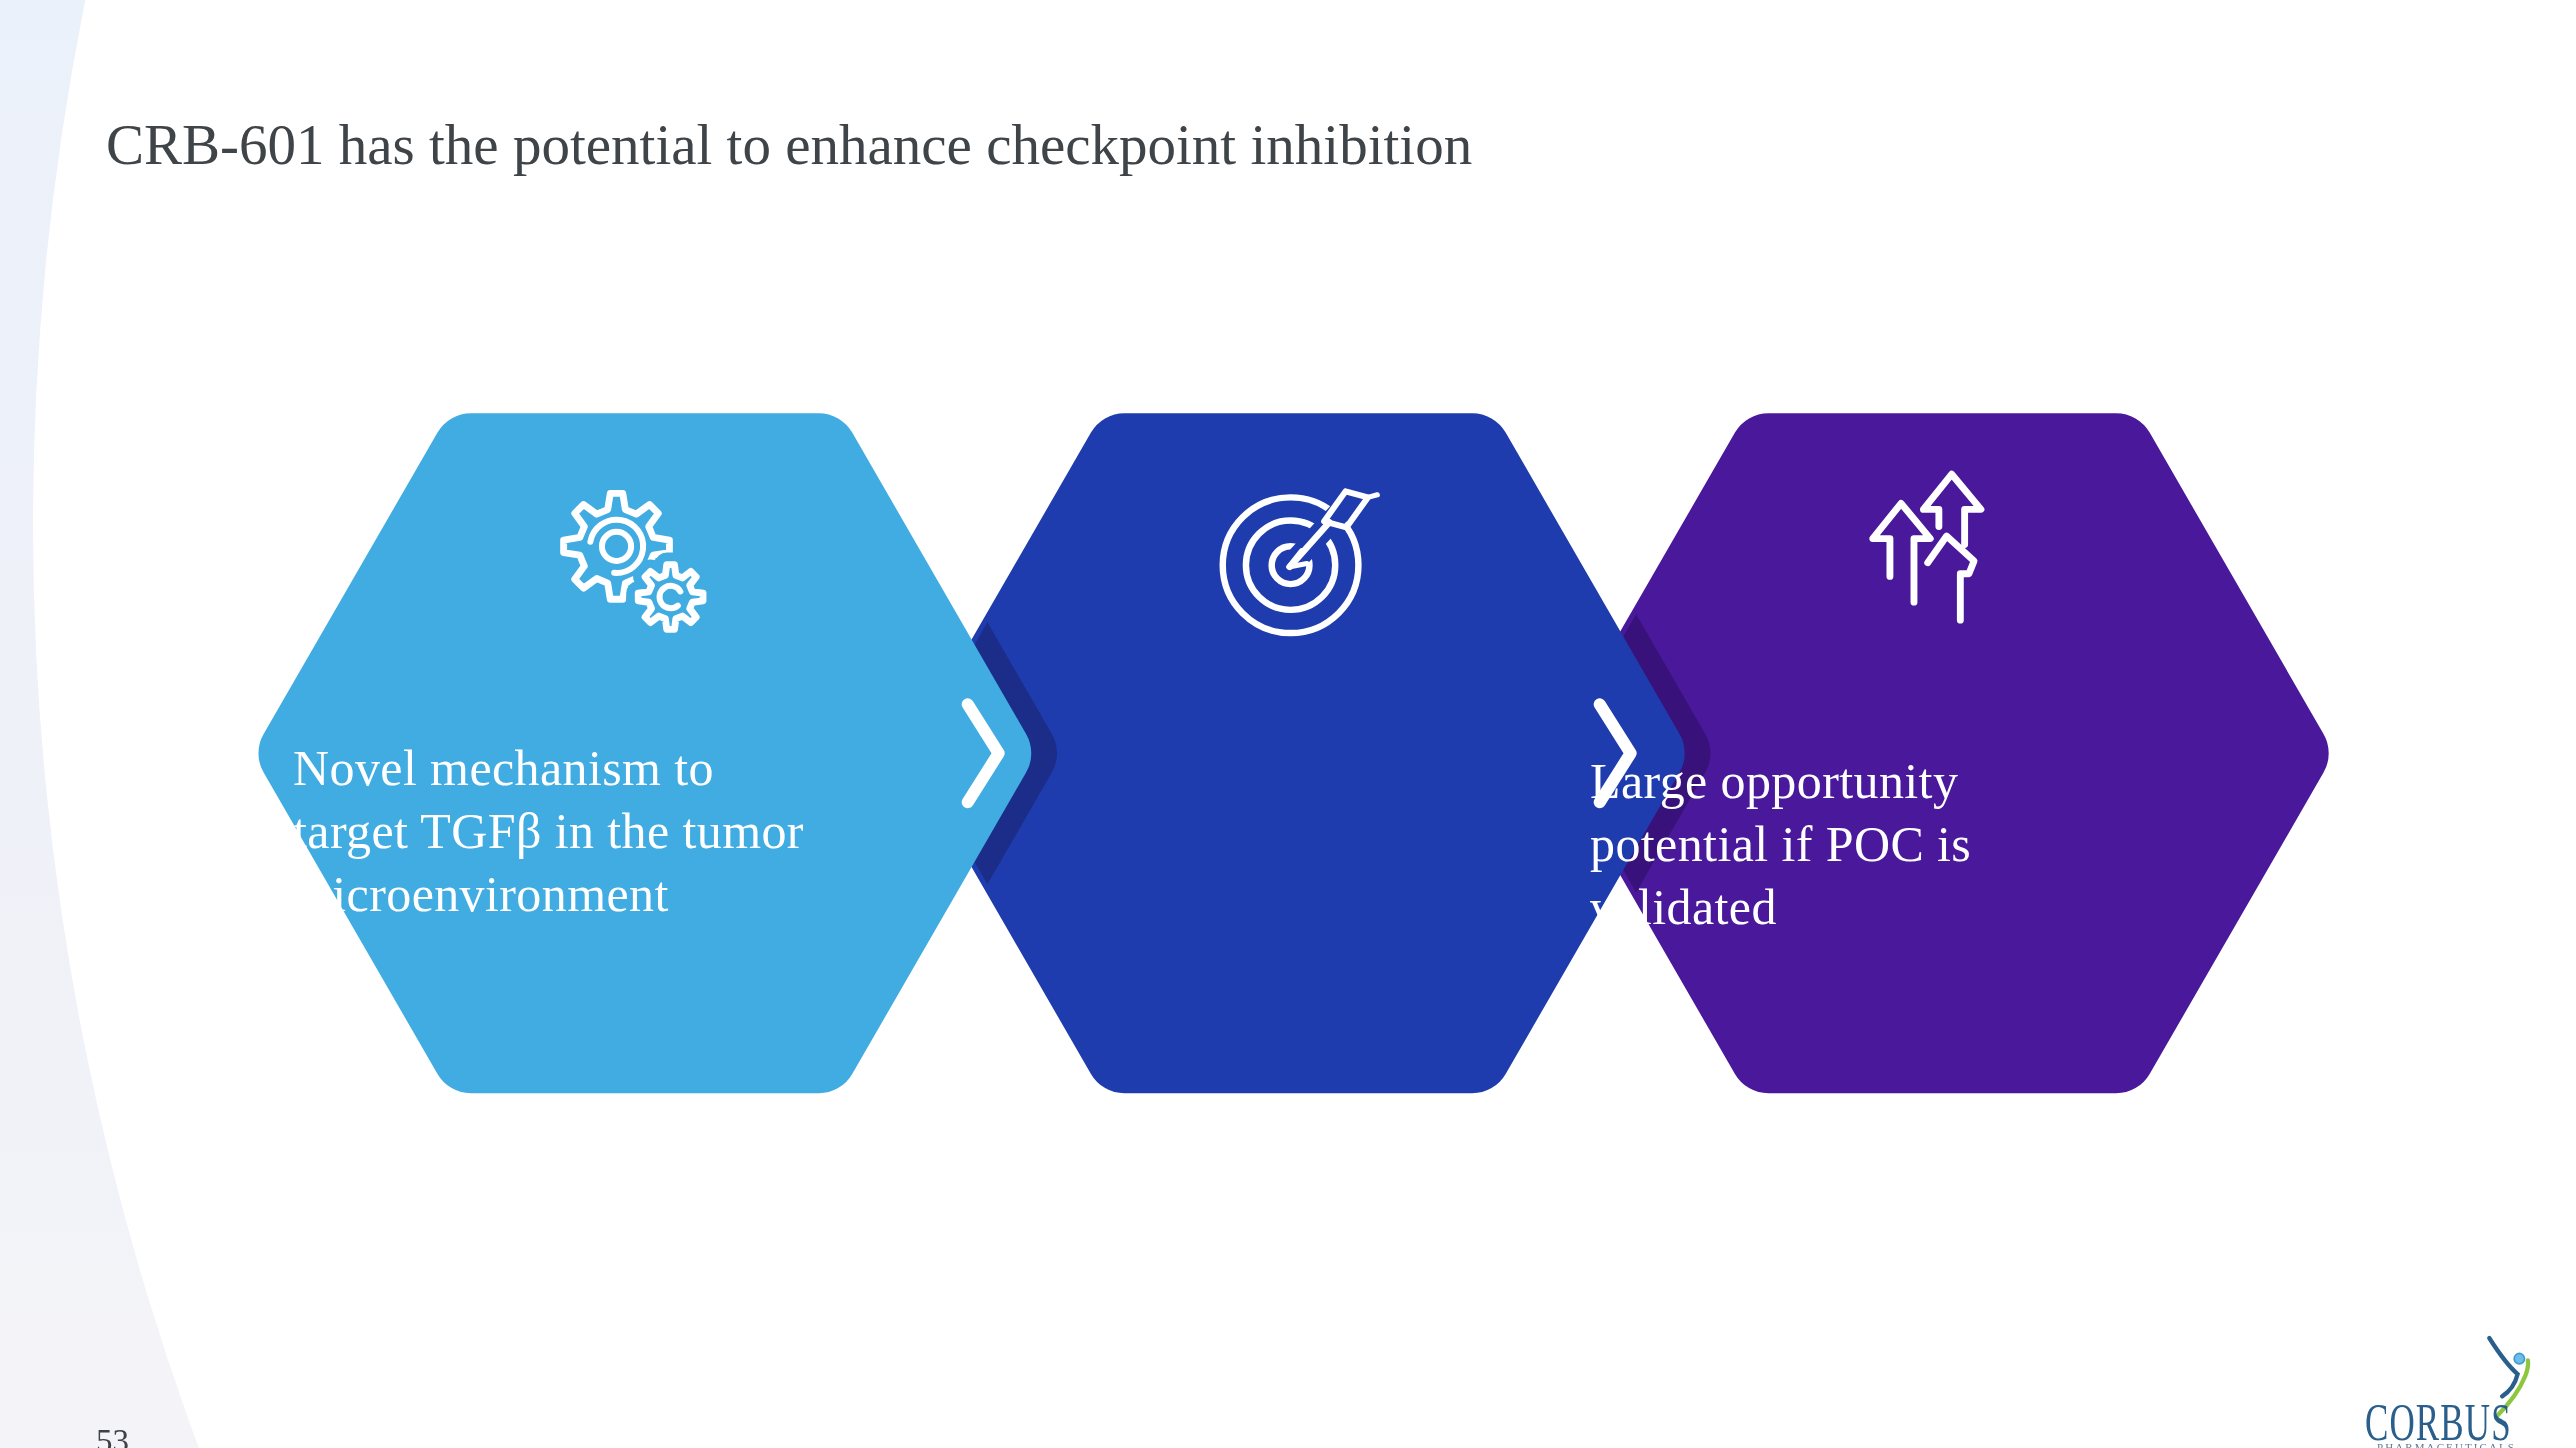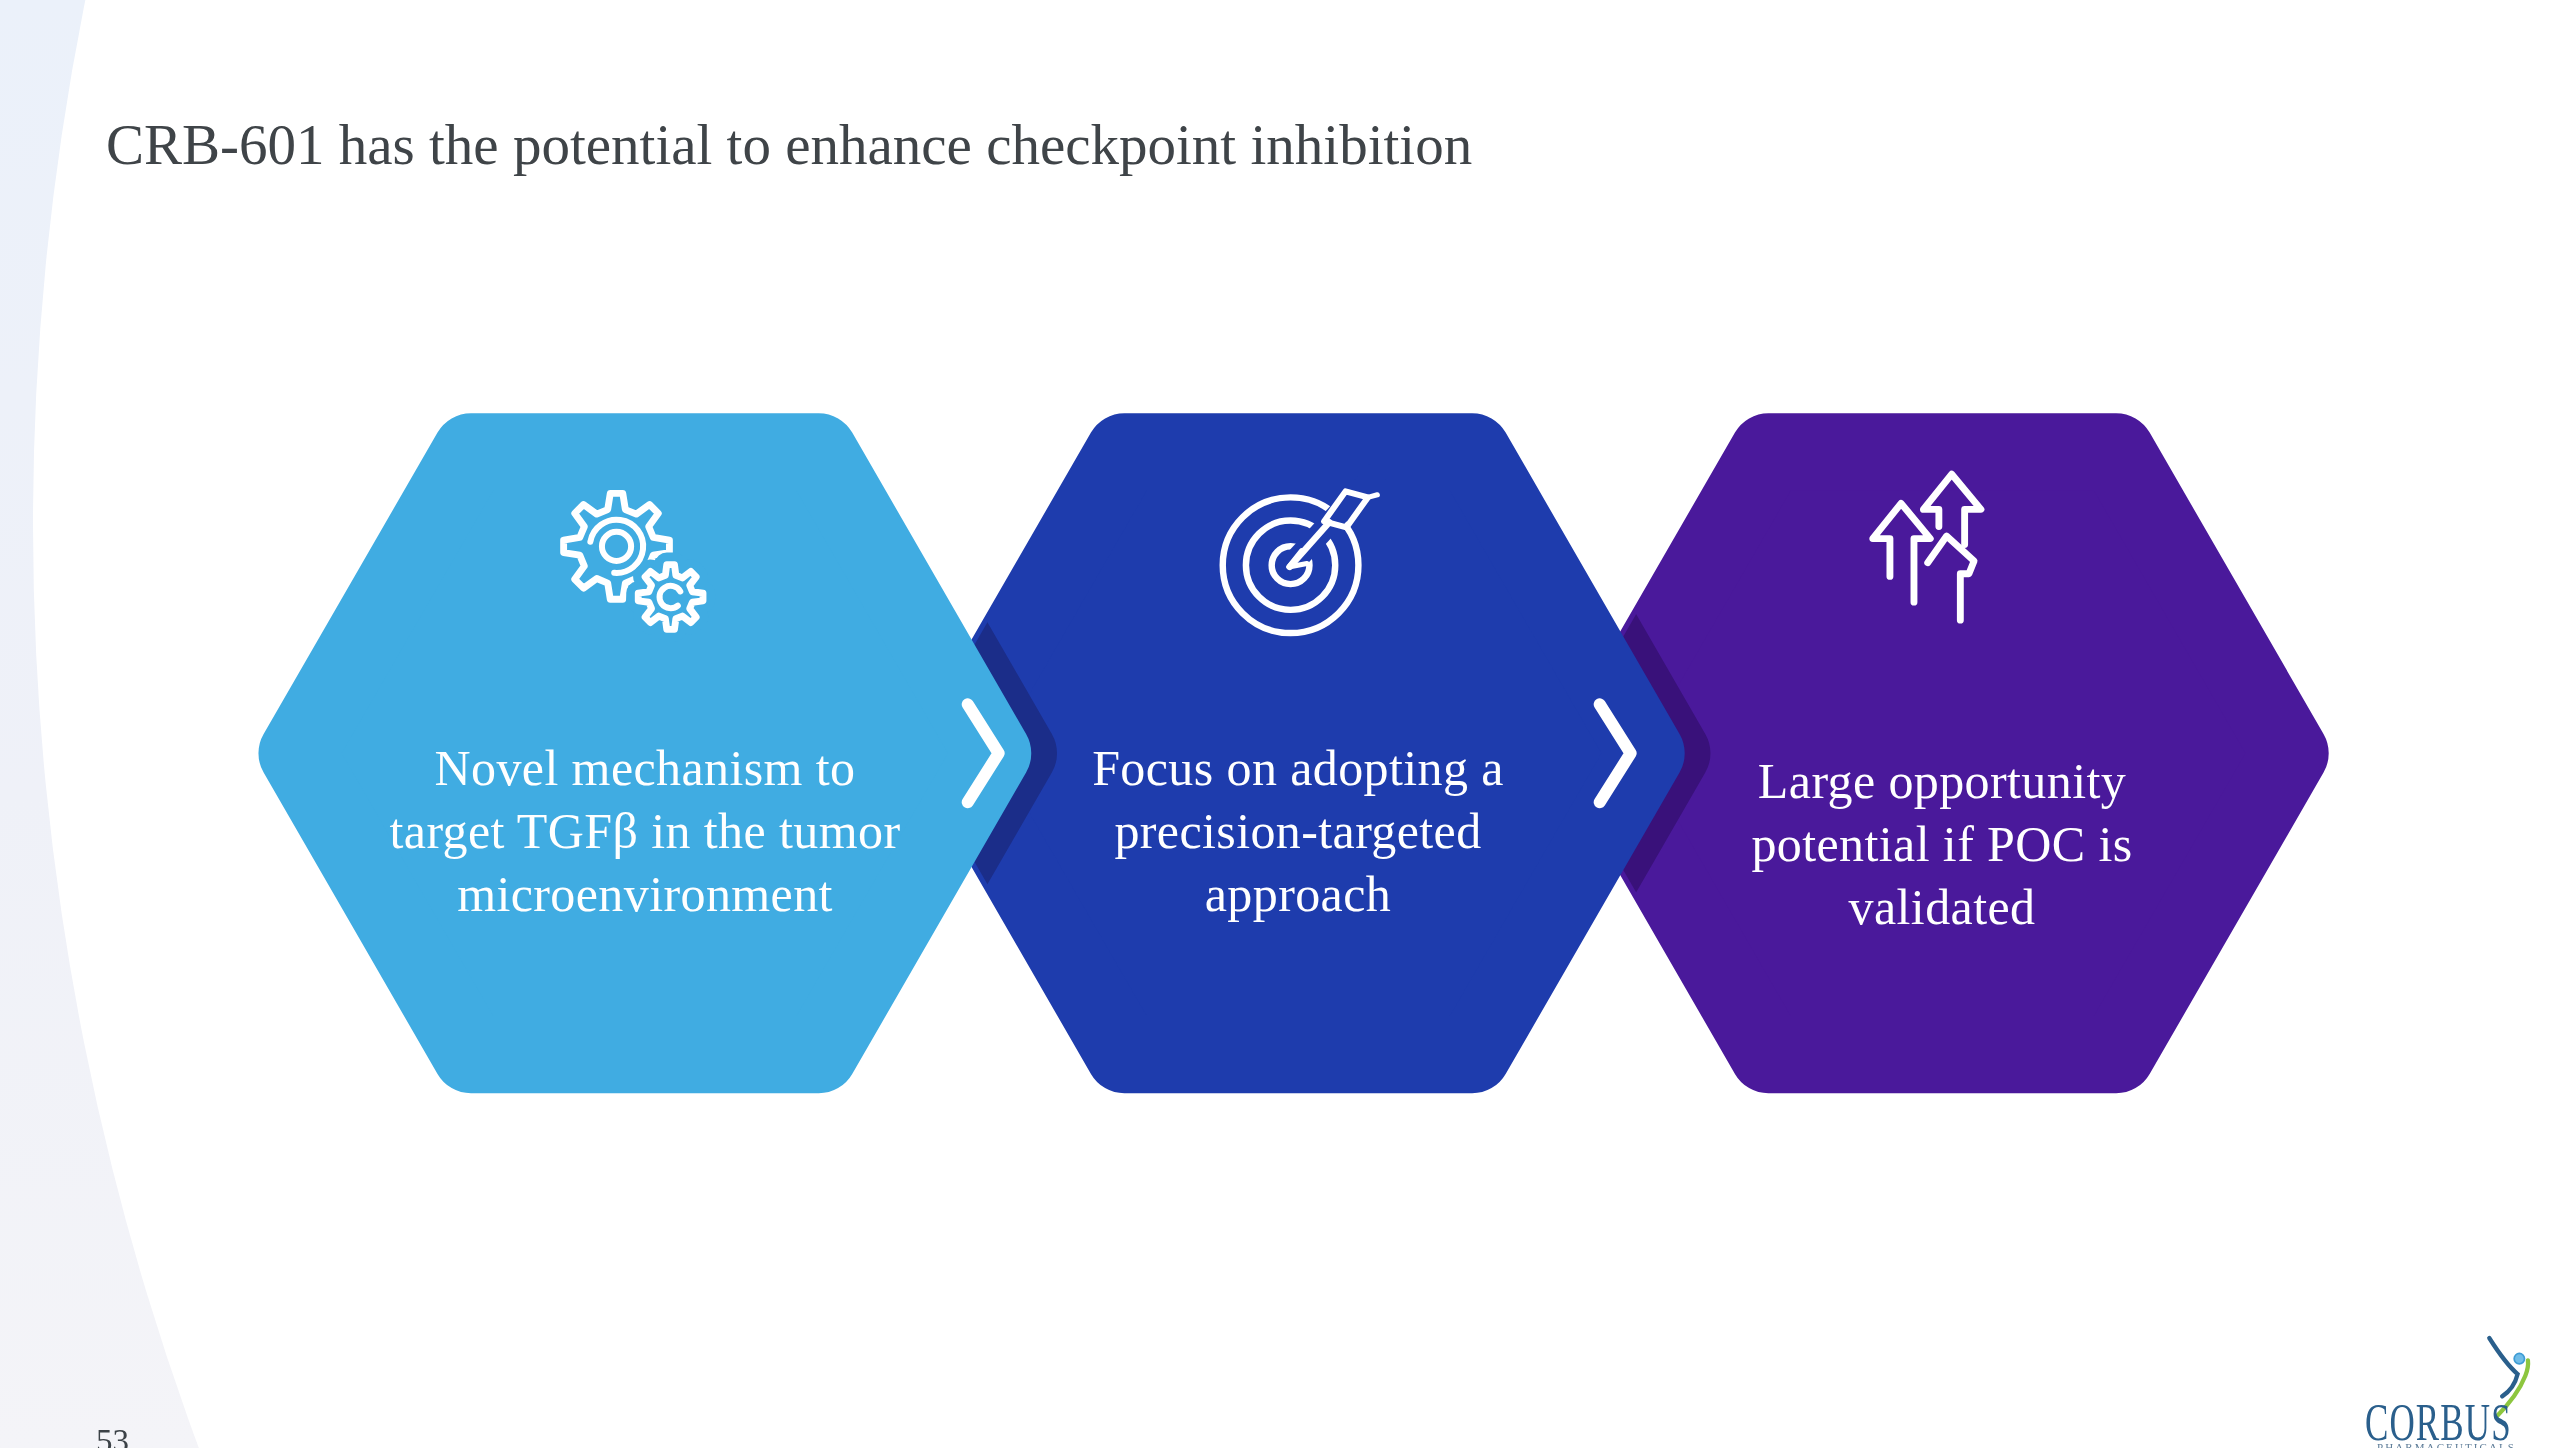--- a/index.html
+++ b/index.html
@@ -19,21 +19,21 @@
   .hex-1{fill:#40ACE2;stroke:#40ACE2;}
   .hex-2{fill:#1E3CAD;stroke:#1E3CAD;}
   .hex-3{fill:#4A199B;stroke:#4A199B;}
   .hex-shadow-1{fill:#1B2D89;stroke:#1B2D89;}
   .hex-shadow-2{fill:#39117A;stroke:#39117A;}
   .icon-stroke{fill:none;stroke:#ffffff;stroke-width:8;stroke-linecap:round;stroke-linejoin:round;}
   .chevron{fill:none;stroke:#ffffff;stroke-width:14;stroke-linecap:round;stroke-linejoin:round;}
   .halo-1{fill:none;stroke:#40ACE2;stroke-width:28;stroke-linecap:round;stroke-linejoin:round;}
   .halo-2{fill:none;stroke:#1E3CAD;stroke-width:26;stroke-linecap:butt;}
   .hex-label{
-    position:absolute;top:737px;width:704px;text-align:center;
+    position:absolute;top:737px;width:704px;text-align:left;
     color:#ffffff;font-size:50px;line-height:63px;font-weight:400;
     white-space:pre-line;letter-spacing:0.4px;
   }
   .hex-label.pos-1{left:293px;}
   .hex-label.pos-2{left:946px;}
   .hex-label.pos-3{left:1590px;margin-top:13px;}
   .page-number{position:absolute;left:96px;top:1379px;font-size:33px;color:#3c4247;margin-top:44px;}
   .logo{position:absolute;left:2365px;top:1340px;width:197px;height:103px;margin-top:48px;}
   .logo-wordmark{
     position:absolute;left:0;top:4.3px;font-size:53px;font-weight:400;color:#2a5f8c;
@@ -110,23 +110,20 @@
     <g>
       <path d="M2899,1558 Q2918,1588 2932,1600 Q2928,1617 2914,1626" fill="none" stroke="#2a5f8c" stroke-width="5" stroke-linecap="round"></path>
       <path d="M2907,1650 Q2932,1625 2941,1602 Q2945,1592 2944,1584" fill="none" stroke="#8DC63F" stroke-width="5" stroke-linecap="round"></path>
       <circle cx="2934" cy="1582" r="6" fill="#6FBCE8" stroke="#3E9CD4" stroke-width="2"></circle>
     </g>
   </svg>
 
   <div class="hex-label pos-1">Novel mechanism to
 target TGFβ in the tumor
 microenvironment</div>
-  <div class="hex-label pos-2">Focus on adopting a
-precision-targeted
-approach</div>
   <div class="hex-label pos-3">Large opportunity
 potential if POC is
 validated</div>
 
   <div class="page-number">53</div>
 
   <div class="logo">
     <div class="logo-wordmark">CORBUS</div>
     <div class="logo-sub">PHARMACEUTICALS</div>
   </div>

